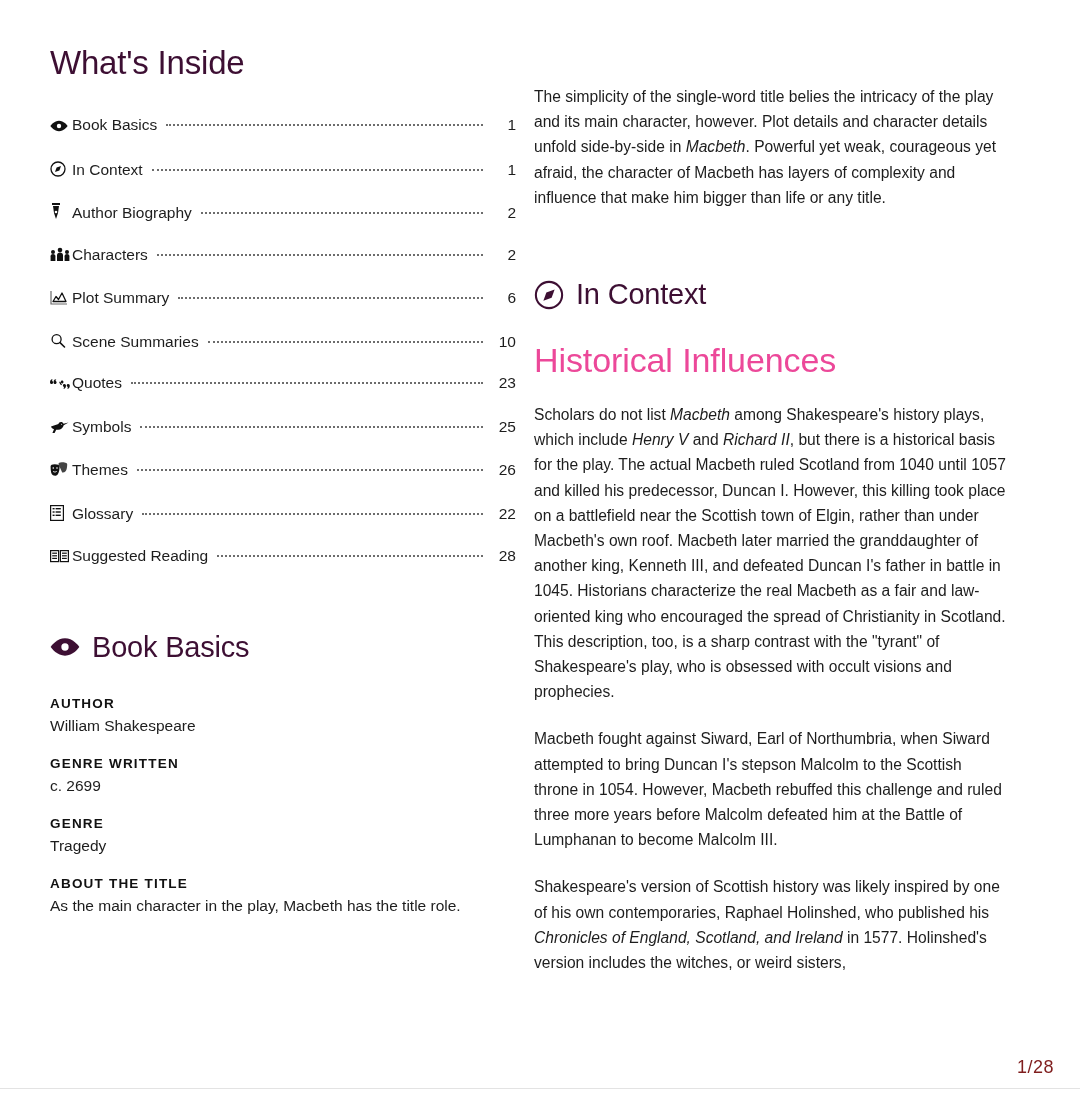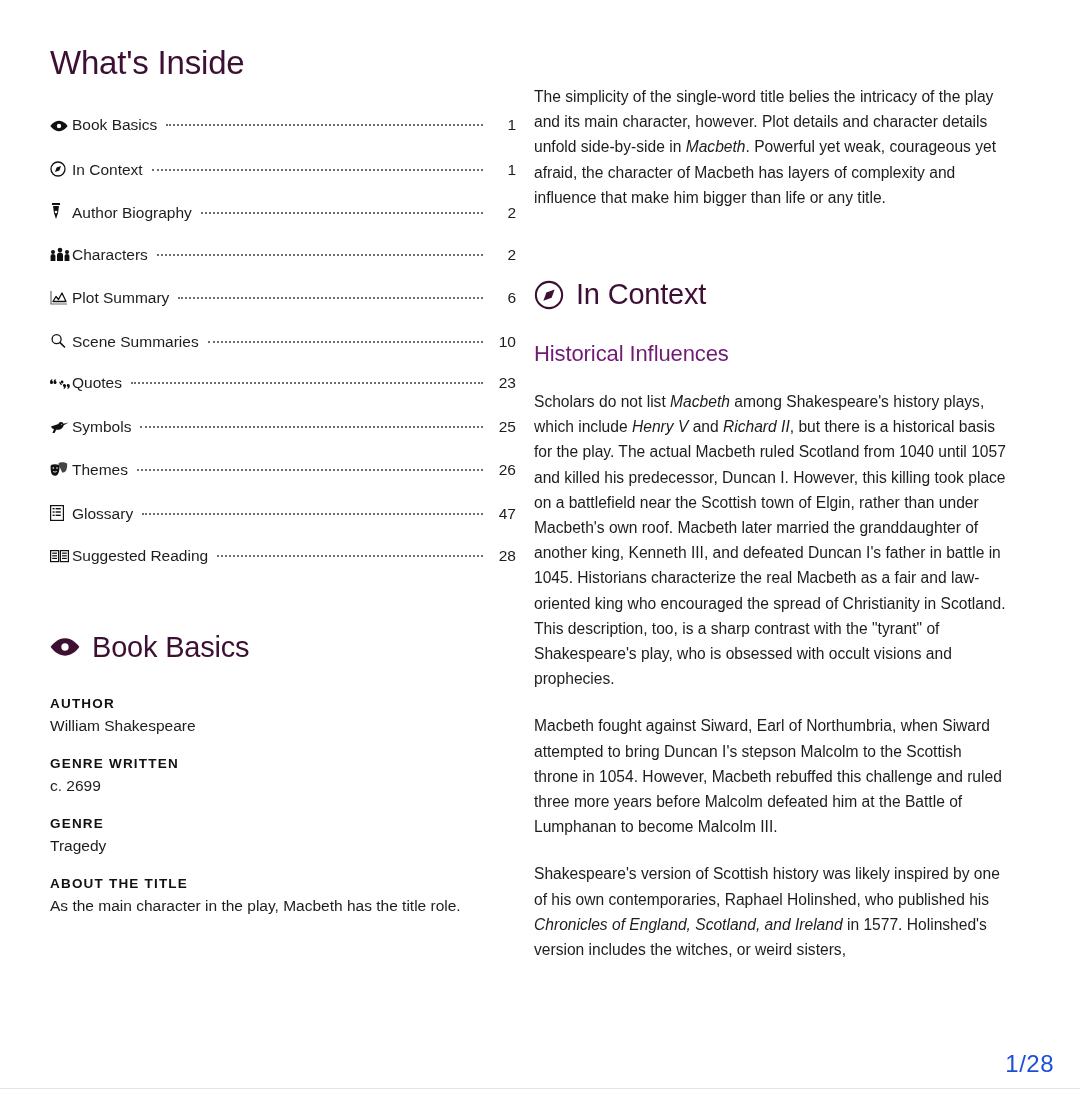--- a/index.html
+++ b/index.html
@@ -66,23 +66,23 @@
     display: inline-flex;
     align-items: center;
     justify-content: center;
     width: 30px;
     height: 30px;
     flex: 0 0 auto;
   }
   .section-heading .sec-icon svg { display:block; }
 
   .subheading {
-    font-size: 22px;
+    font-size: 34px;
     font-weight: 400;
-    color: #701a75;
+    color: #ec4899;
     margin: 0 0 22px 0;
     letter-spacing: -0.1px;
   }
 
   
   .toc { margin: 0 0 0 0; padding: 0; list-style: none; width: 466px; }
   .toc-item {
     display: flex;
     align-items: baseline;
     font-size: 15.5px;
@@ -144,22 +144,22 @@
   }
   .body-p em { font-style: italic; }
 
   .gap-before-incontext { height: 46px; }
 
   
   .page-indicator {
     position: absolute;
     right: 26px;
     bottom: 20px;
-    font-size: 24px;
-    color: #1d4ed8;
+    font-size: 18px;
+    color: #7f1d1d;
     letter-spacing: 0.5px;
   }
   .bottom-rule {
     position: absolute;
     left: 0;
     right: 0;
     bottom: 9px;
     height: 1px;
     background: #e3e3e3;
   }
@@ -308,21 +308,21 @@
                 <rect x="2.6" y="3" width="2" height="1.4" fill="#111"></rect>
                 <rect x="5.6" y="3" width="5.2" height="1.4" fill="#111"></rect>
                 <rect x="2.6" y="6.3" width="2" height="1.4" fill="#111"></rect>
                 <rect x="5.6" y="6.3" width="5.2" height="1.4" fill="#111"></rect>
                 <rect x="2.6" y="9.6" width="2" height="1.4" fill="#111"></rect>
                 <rect x="5.6" y="9.6" width="5.2" height="1.4" fill="#111"></rect>
               </svg>
           </span>
           <span class="toc-label">Glossary</span>
           <span class="toc-dots"></span>
-          <span class="toc-page">47</span>
+          <span class="toc-page">22</span>
         </li>
 
         <li class="toc-item">
           <span class="toc-icon">
             <svg width="19" height="14" viewBox="0 0 19 14">
                 <rect x="0.6" y="1.6" width="8" height="11" fill="none" stroke="#111" stroke-width="1.2"></rect>
                 <rect x="10.4" y="1.6" width="8" height="11" fill="none" stroke="#111" stroke-width="1.2"></rect>
                 <rect x="2.2" y="3.6" width="4.8" height="1.2" fill="#111"></rect>
                 <rect x="2.2" y="6.2" width="4.8" height="1.2" fill="#111"></rect>
                 <rect x="2.2" y="8.8" width="4.8" height="1.2" fill="#111"></rect>

